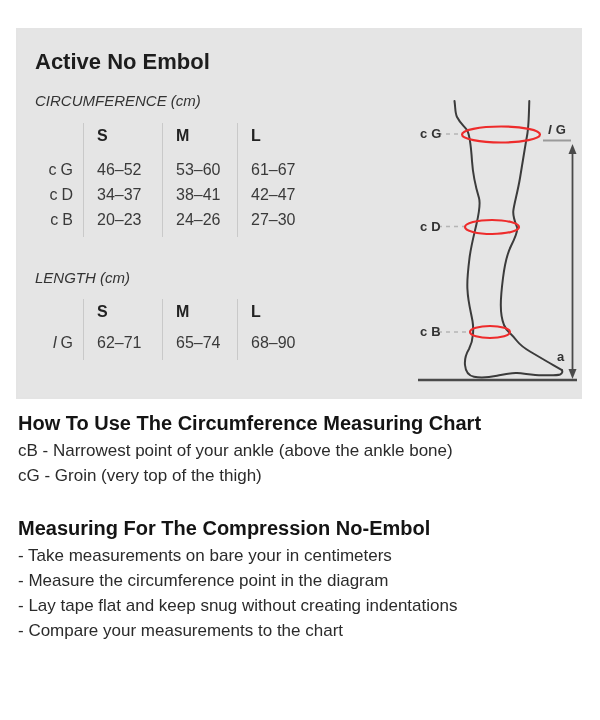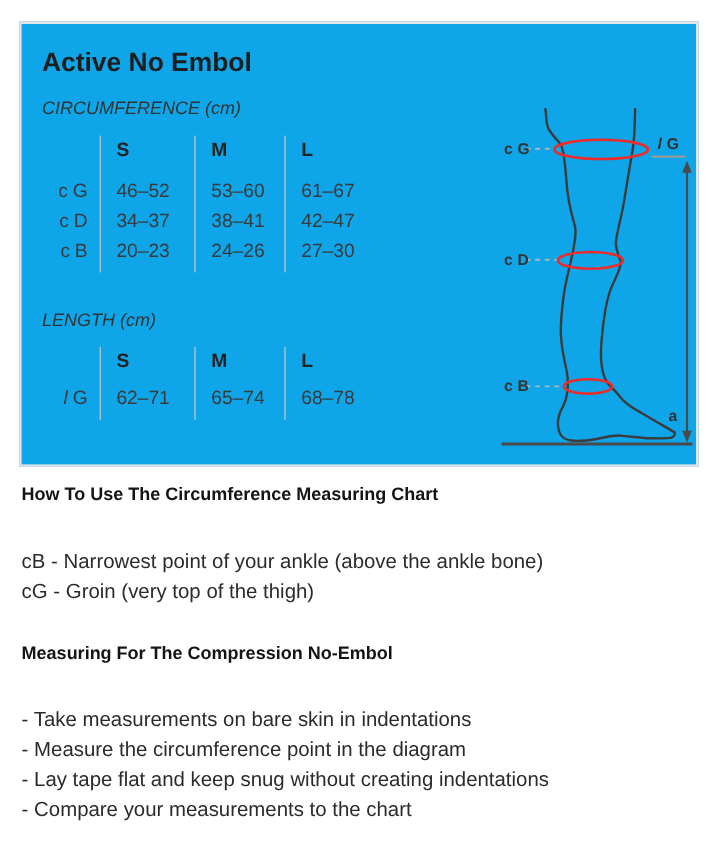--- a/index.html
+++ b/index.html
@@ -1,21 +1,21 @@
 <!DOCTYPE html>
 <html><head>
 <meta charset="utf-8">
 <style>
   * { margin:0; padding:0; box-sizing:border-box; }
   html,body { width:600px; height:720px; background:#ffffff;
     font-family:"Liberation Sans", sans-serif; color:#2d2d2d; overflow:hidden; }
 
   
-  .panel { position:relative; margin:18px 0 0 16px; width:566px; height:371px;
-    border:2px solid #e4e4e4; background:#0ea5e9; }
+  .panel { position:relative; margin:28px 0 0 16px; width:566px; height:371px;
+    border:2px solid #e4e4e4; background:#e5e5e5; }
   .panel-inner { padding:19px 0 0 17px; }
   .panel-title { font-size:22px; font-weight:700; color:#1d1d1d; line-height:1.2; }
   .table-caption { margin-top:17px; font-size:15px; color:#333;font-style:italic; }
 
   
   .size-table { display:flex; margin-top:14px; }
   .size-table .col { display:flex; flex-direction:column; padding-bottom:5px; }
   .col-label { width:48px; text-align:right; padding-right:10px; }
   .col-val { padding-left:13px; border-left:1px solid #c9c9c9; }
   .col-s { width:79px; } .col-m { width:75px; } .col-l { width:72px; }
@@ -25,22 +25,22 @@
   .lbl-prefix { margin-right:4px; }
   .len-table .lbl-prefix { font-style:italic; }
 
   
   .diagram { position:absolute; left:387px; top:64px; }
   .diagram text { font-family:"Liberation Sans", sans-serif; font-weight:700;
     font-size:13px; fill:#333; }
 
   
   .sections { margin:13px 18px 0 18px; }
-  .section-heading { font-size:15px; font-weight:700; color:#141414; line-height:22px; }
-  .section-lines { margin-top:31px; margin-bottom:29px; }
+  .section-heading { font-size:20px; font-weight:700; color:#141414; line-height:22px; }
+  .section-lines { margin-top:4px; margin-bottom:29px; }
   .section-lines div { font-size:17px; line-height:25px; color:#2b2b2b; }
 </style>
 </head>
 <body>
 
 <div class="panel">
   <div class="panel-inner">
     <div class="panel-title">Active No Embol</div>
 
     <div class="table-caption">CIRCUMFERENCE (cm)</div>
@@ -82,21 +82,21 @@
       <div class="col col-val col-s">
         <div class="cell hdr">S</div>
         <div class="cell">62–71</div>
       </div>
       <div class="col col-val col-m">
         <div class="cell hdr">M</div>
         <div class="cell">65–74</div>
       </div>
       <div class="col col-val col-l">
         <div class="cell hdr">L</div>
-        <div class="cell">68–78</div>
+        <div class="cell">68–90</div>
       </div>
     </div>
   </div>
 
   <svg class="diagram" width="185" height="300" viewBox="0 0 185 300">
 
     <path d="M49.5,7 C50.5,14 50,19 52,23 C55,29 59,32 62,36 C65,41 66,52 67,67
          C68,82 71,94 74,104 C75.5,109 74,119 71.5,130 C69,141 66,152 64.5,164
          C63,176 62,190 62.5,196 C63,208 66,218 67.5,227 C68.5,233 68.3,236 68,240
          C67.6,246 66.5,250 64,255 C61,260 59.5,266 60,271 C60.5,277 63,281.5 69,282.8
@@ -134,18 +134,18 @@
 
 <div class="sections">
   <div class="section-heading">How To Use The Circumference Measuring Chart</div>
   <div class="section-lines">
     <div>cB - Narrowest point of your ankle (above the ankle bone)</div>
     <div>cG - Groin (very top of the thigh)</div>
   </div>
 
   <div class="section-heading">Measuring For The Compression No-Embol</div>
   <div class="section-lines">
-    <div>- Take measurements on bare skin in indentations</div>
+    <div>- Take measurements on bare your in centimeters</div>
     <div>- Measure the circumference point in the diagram</div>
     <div>- Lay tape flat and keep snug without creating indentations</div>
     <div>- Compare your measurements to the chart</div>
   </div>
 </div>
 
 </body></html>

